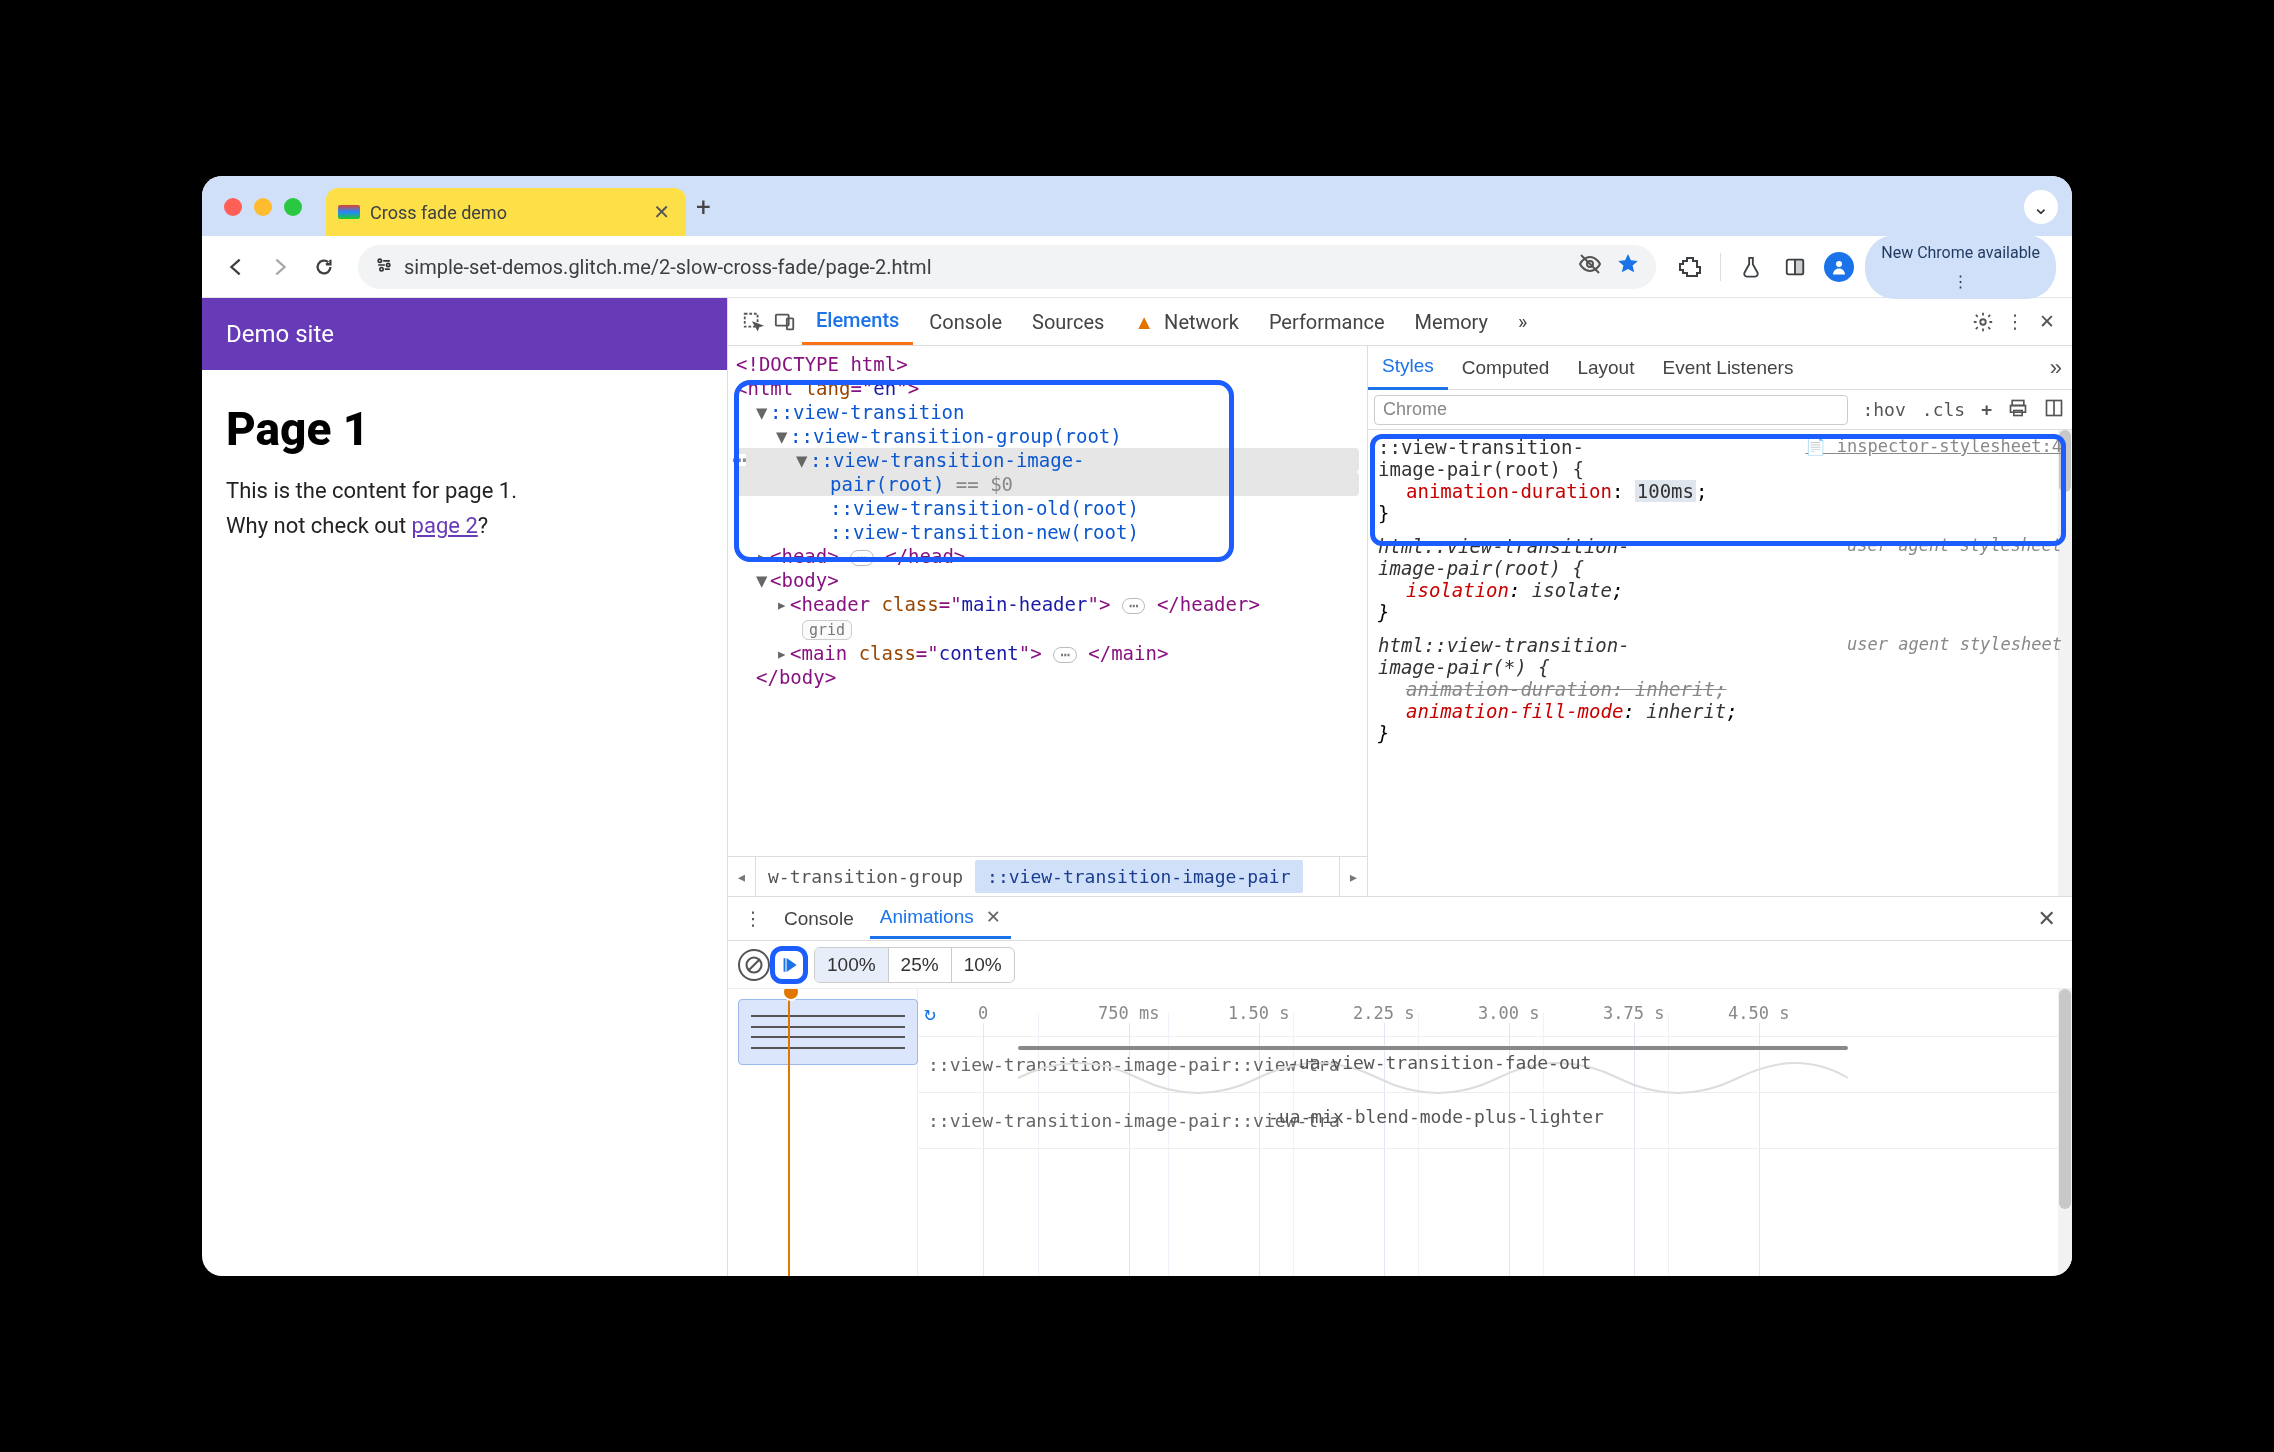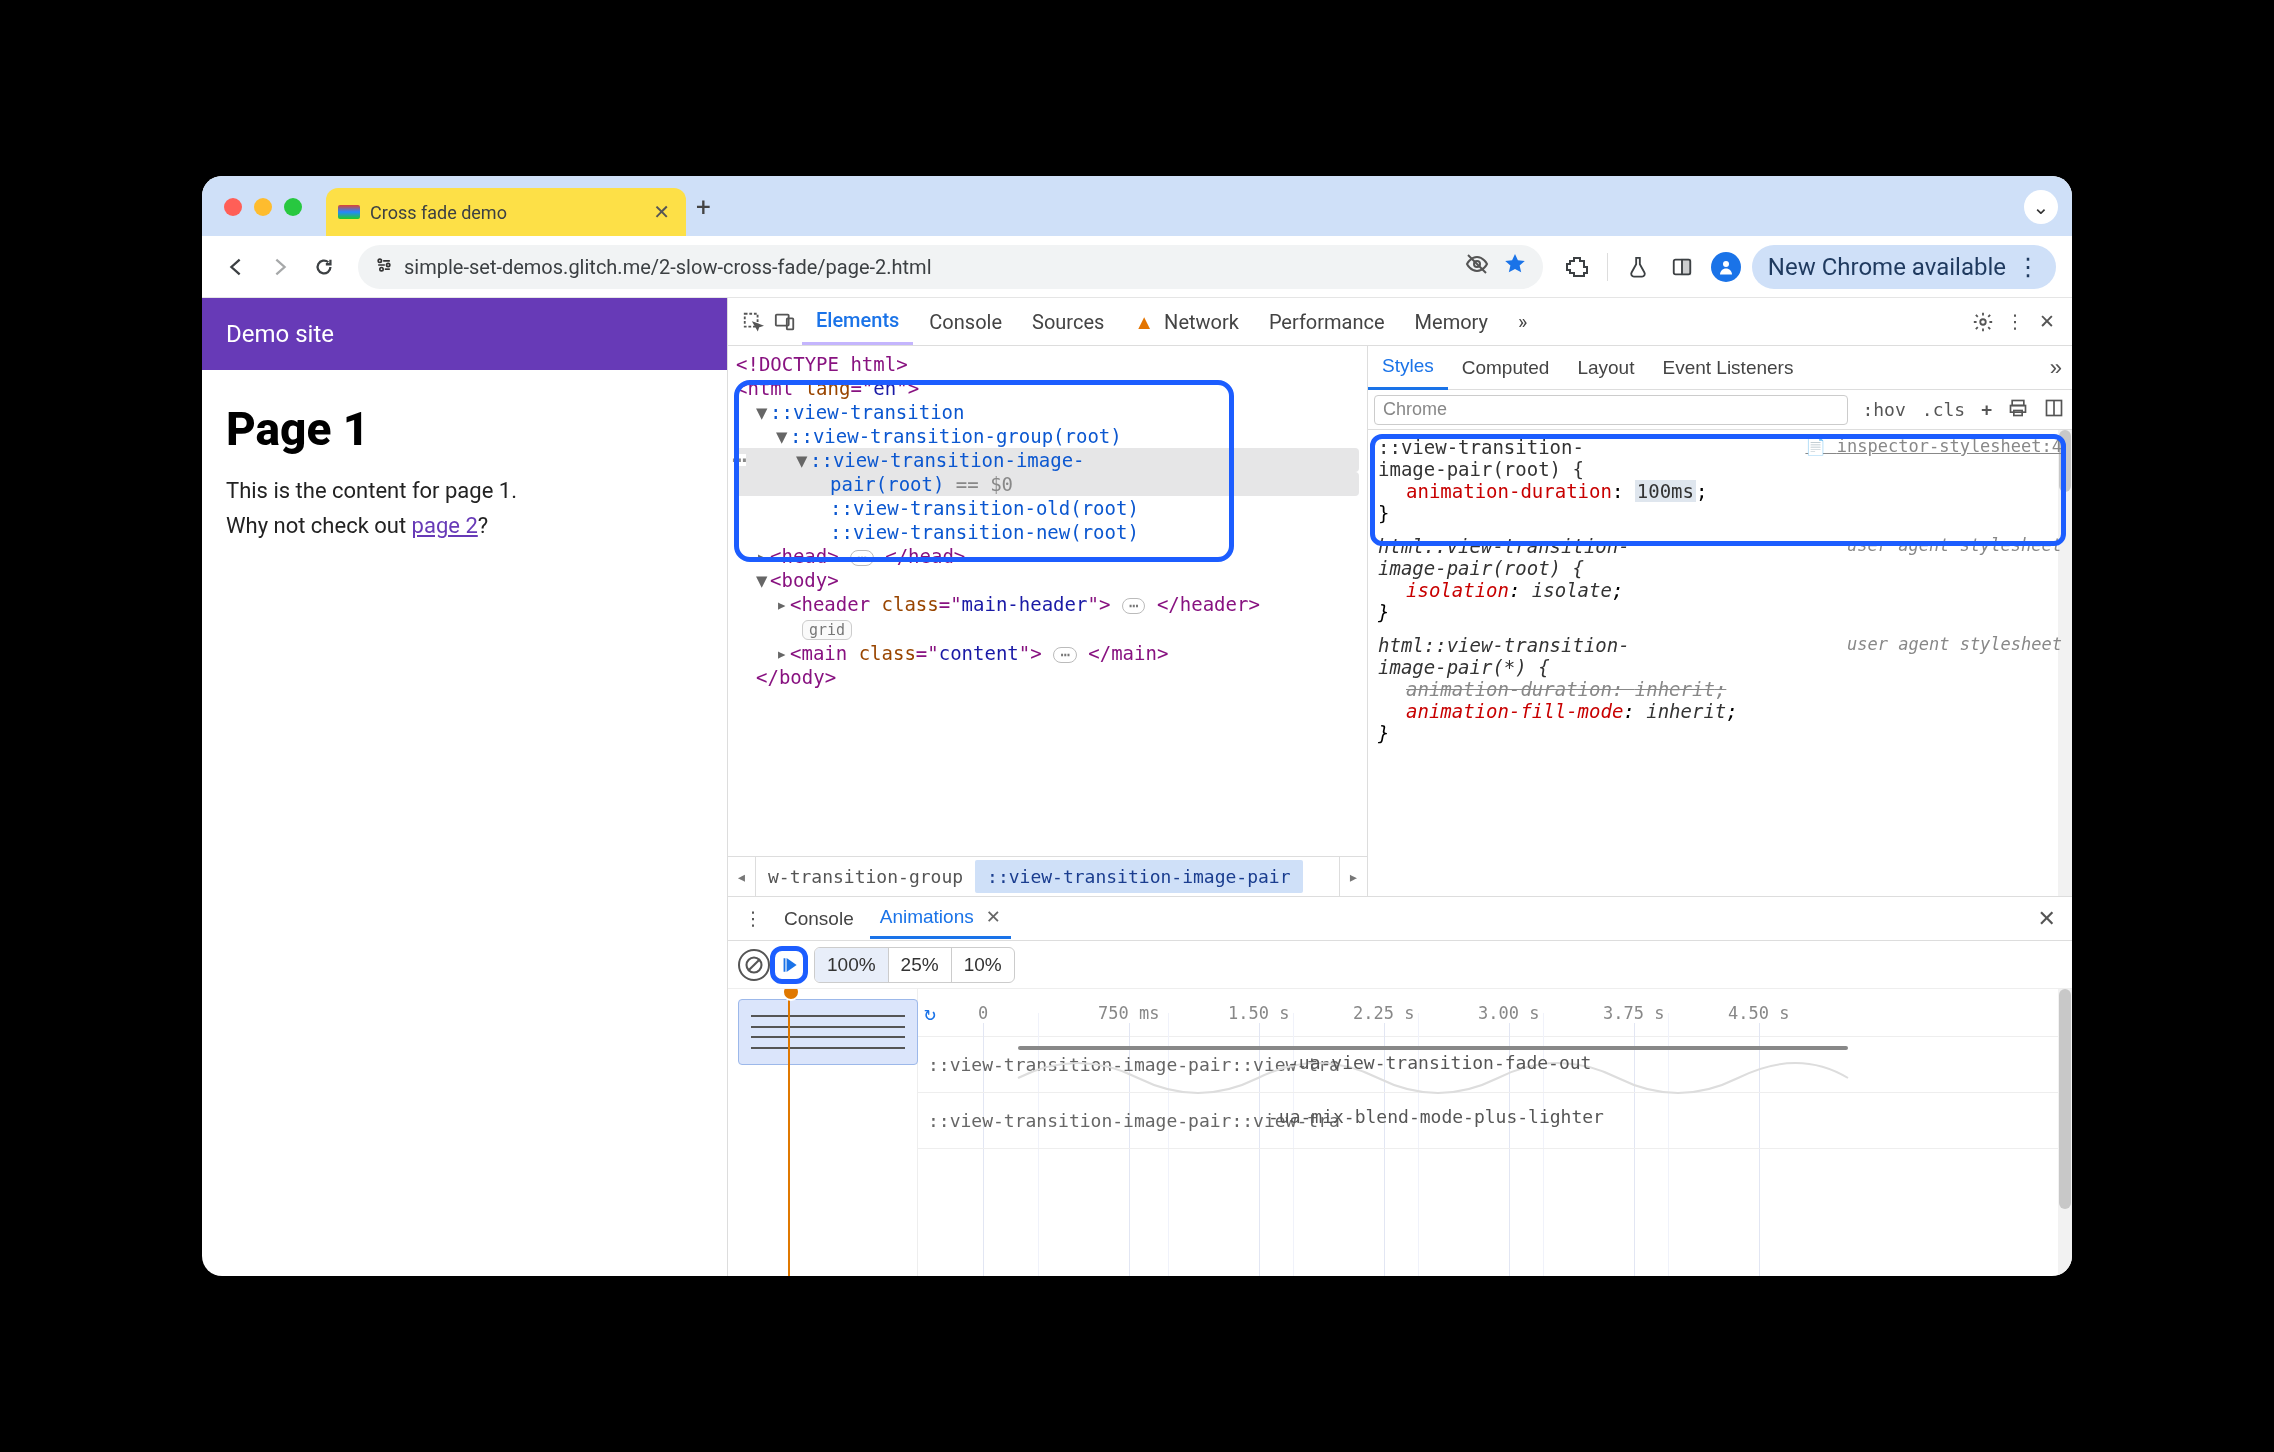--- a/index.html
+++ b/index.html
@@ -58,37 +58,37 @@
     display:flex; align-items:center;
     padding: 0 16px; gap: 8px;
     border-bottom: 1px solid #e5e5e5;
   }
   .iconbtn { width:36px;height:36px;display:flex;align-items:center;justify-content:center;color:#3c4043;font-size:22px;border-radius:50%; }
   .url {
     flex:1; margin: 0 8px; background:#f1f3f4; border-radius:30px; height:44px;
     display:flex;align-items:center;padding:0 16px;gap:10px;font-size:20px;color:#3c4043;
   }
   .url .siteicon { font-size:18px;color:#333; }
-  .pill { background:#cfe0f8; border-radius:30px;padding:8px 16px;display:flex;align-items:center;gap:10px;font-size:24px;color:#1f3a5f; }
+  .pill { background:#cfe0f8; border-radius:30px;padding:8px 16px;display:flex;align-items:center;gap:10px;font-size:16px;color:#1f3a5f;flex-direction:column; }
   .star { color:#1a73e8; }
   .avatar { width:30px;height:30px;border-radius:50%;background:#1a73e8;display:flex;align-items:center;justify-content:center;color:#fff;font-size:14px;}
   
   .content { flex:1; display:flex; overflow:hidden; }
   .page { width:525px; display:flex; flex-direction:column; }
   .page-header { background:#673ab7; color:#fff; padding:22px 24px; font-size:24px; }
   .page-body { padding: 24px; }
   .page-body h1 { font-size: 46px; margin: 8px 0 22px; font-weight: 800;}
   .page-body p { font-size: 22px; margin: 10px 0; color:#222; }
   .page-body a { color:#673ab7; text-decoration: underline; }
   
   .devtools { flex:1; display:flex; flex-direction:column; border-left:1px solid #ddd; font-size:19px;}
   .dt-tabs { display:flex;align-items:center;height:48px;border-bottom:1px solid #ddd;padding:0 10px;gap:2px; }
   .dt-tabs .sp { flex:1; }
   .dt-tab { padding: 10px 14px; color:#444; display:flex;align-items:center;gap:6px;font-size:20px;}
-  .dt-tab.active { color:#1a73e8; border-bottom:3px solid #c4b5fd; font-weight:500;}
+  .dt-tab.active { color:#1a73e8; border-bottom:3px solid #f97316; font-weight:500;}
   .dt-icon { width:30px;height:30px;display:flex;align-items:center;justify-content:center;color:#555;}
   .warn { color:#e37400; margin-right:4px; }
   .dt-body { flex:1; display:flex; overflow:hidden; }
   
   .elements { width:640px; border-right:1px solid #ddd; font-family: Menlo, Consolas, monospace; font-size:19px; display:flex;flex-direction:column; overflow:hidden;}
   .src { padding:6px 8px 6px 8px; overflow:auto; flex:1; position:relative;}
   .tag { color:#881280; }
   .pseudo { color:#0b57d0; }
   .attr-n { color:#994500; }
   .attr-q { color:#1a1aa6; }

